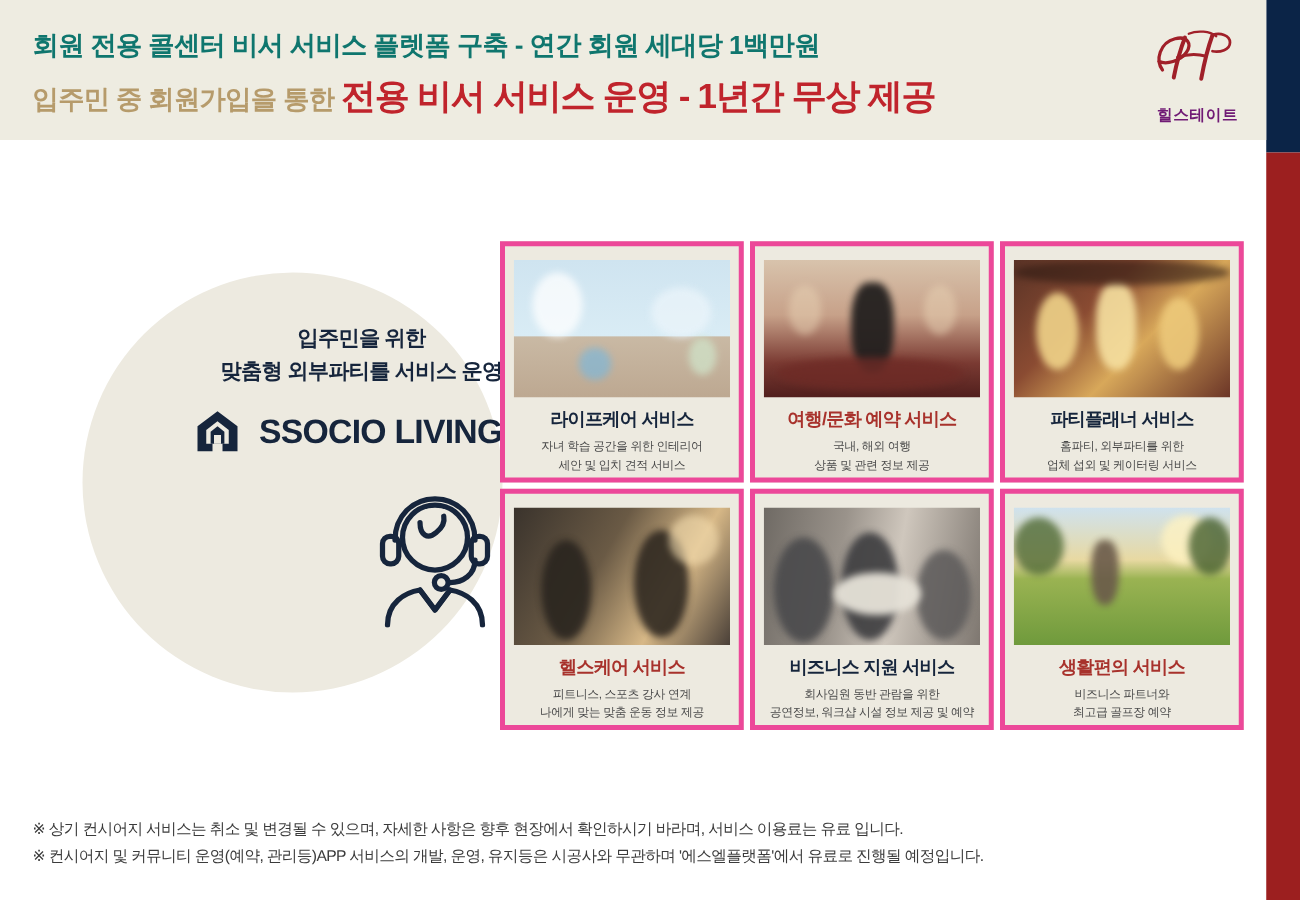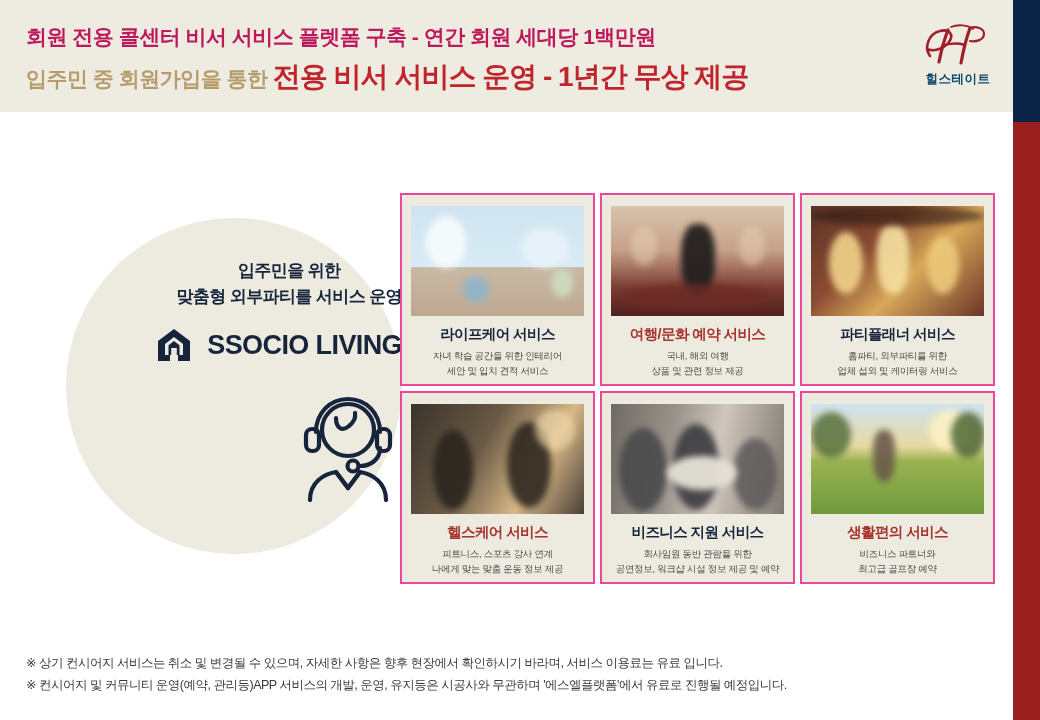--- a/index.html
+++ b/index.html
@@ -20,41 +20,41 @@
   
   #header{
     position:absolute;left:0;top:0;width:1013px;height:112px;
     background:#eeece1;
   }
   #header-titles{
     position:absolute;left:26px;top:20px;width:860px;
   }
   .hdr-line{white-space:nowrap;}
   #hdr-line1{
-    font-size:21px;font-weight:700;color:#be185d;letter-spacing:-0.5px;
+    font-size:21px;font-weight:700;color:#0f766e;letter-spacing:-0.5px;
     line-height:34px;
   }
   #hdr-line2{
     line-height:40px;letter-spacing:-0.5px;margin-top:3px;
   }
   #hdr-line2-pre{
     font-size:21px;font-weight:700;color:#b69b6b;margin-top:19px;
   }
   #hdr-line2-strong{
     font-size:28px;font-weight:700;color:#c0242c;letter-spacing:-1px;
   }
   
   #brand-logo{
     position:absolute;left:915px;top:22px;width:86px;height:72px;
     text-align:center;
   }
   #brand-mark{height:46px;display:block;margin:0 auto;}
   #brand-name{
-    font-size:12.5px;font-weight:700;color:#0c4a6e;letter-spacing:0.5px;
-    margin-top:3px;
+    font-size:12.5px;font-weight:700;color:#701a75;letter-spacing:0.5px;
+    margin-top:16px;
   }
   
   #concierge-circle{
     position:absolute;left:66px;top:218px;width:336px;height:336px;
     border-radius:50%;background:#edeae0;
     display:flex;flex-direction:column;align-items:flex-end;
   }
   #circle-heading{
     margin-top:40px;text-align:center;color:#16253c;
     font-size:17px;font-weight:700;line-height:26px;letter-spacing:-0.6px;
@@ -68,21 +68,21 @@
     font-family:"Liberation Sans","DejaVu Sans",sans-serif;
   }
   #headset-agent-icon{margin-top:20px;display:block;}
   
   #service-grid{
     position:absolute;left:400px;top:193px;
     display:grid;grid-template-columns:195px 195px 195px;
     grid-auto-rows:193px;gap:5px;
   }
   .service-card{
-    background:#edeae0;border:2px solid #ec4899;
+    background:#edeae0;border:4px solid #ec4899;
     box-sizing:border-box;padding:11px 10px 0 10px;
     display:flex;flex-direction:column;align-items:center;
   }
   .card-photo{
     width:173px;height:110px;overflow:hidden;position:relative;
     border:0;
   }
   .card-title{
     margin-top:9px;font-size:14.5px;font-weight:700;
     letter-spacing:-0.6px;line-height:18px;text-align:center;

